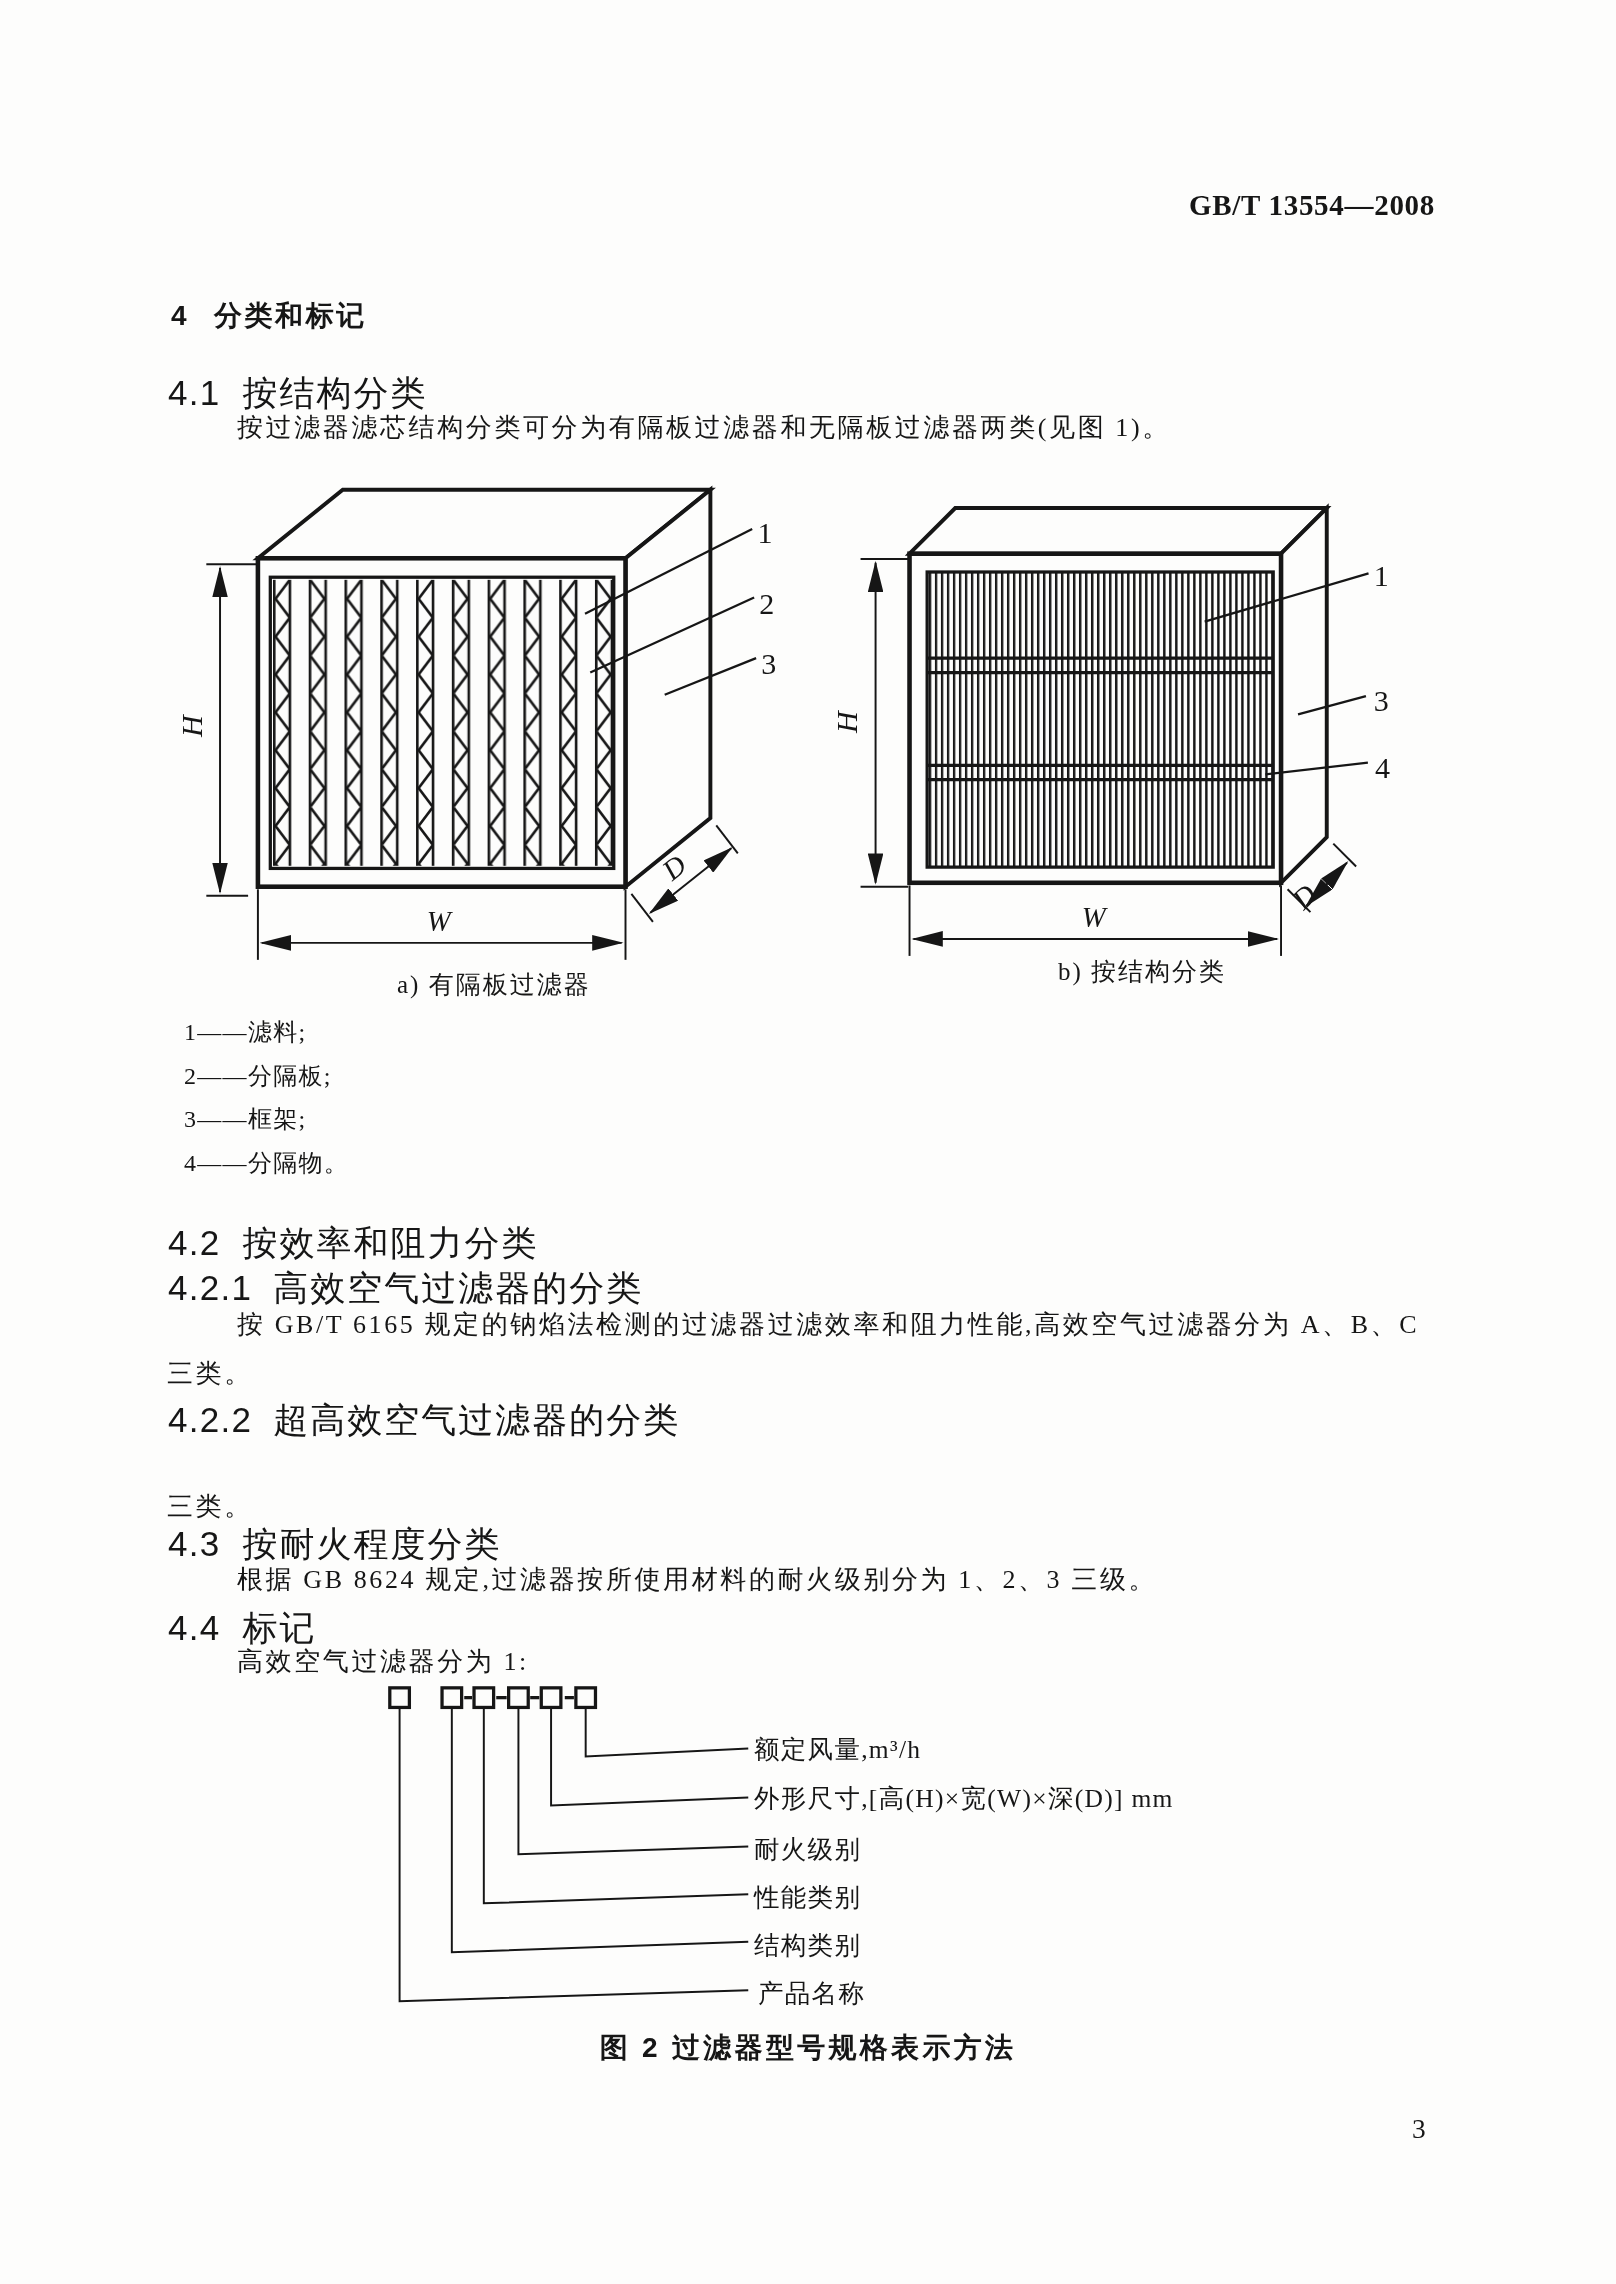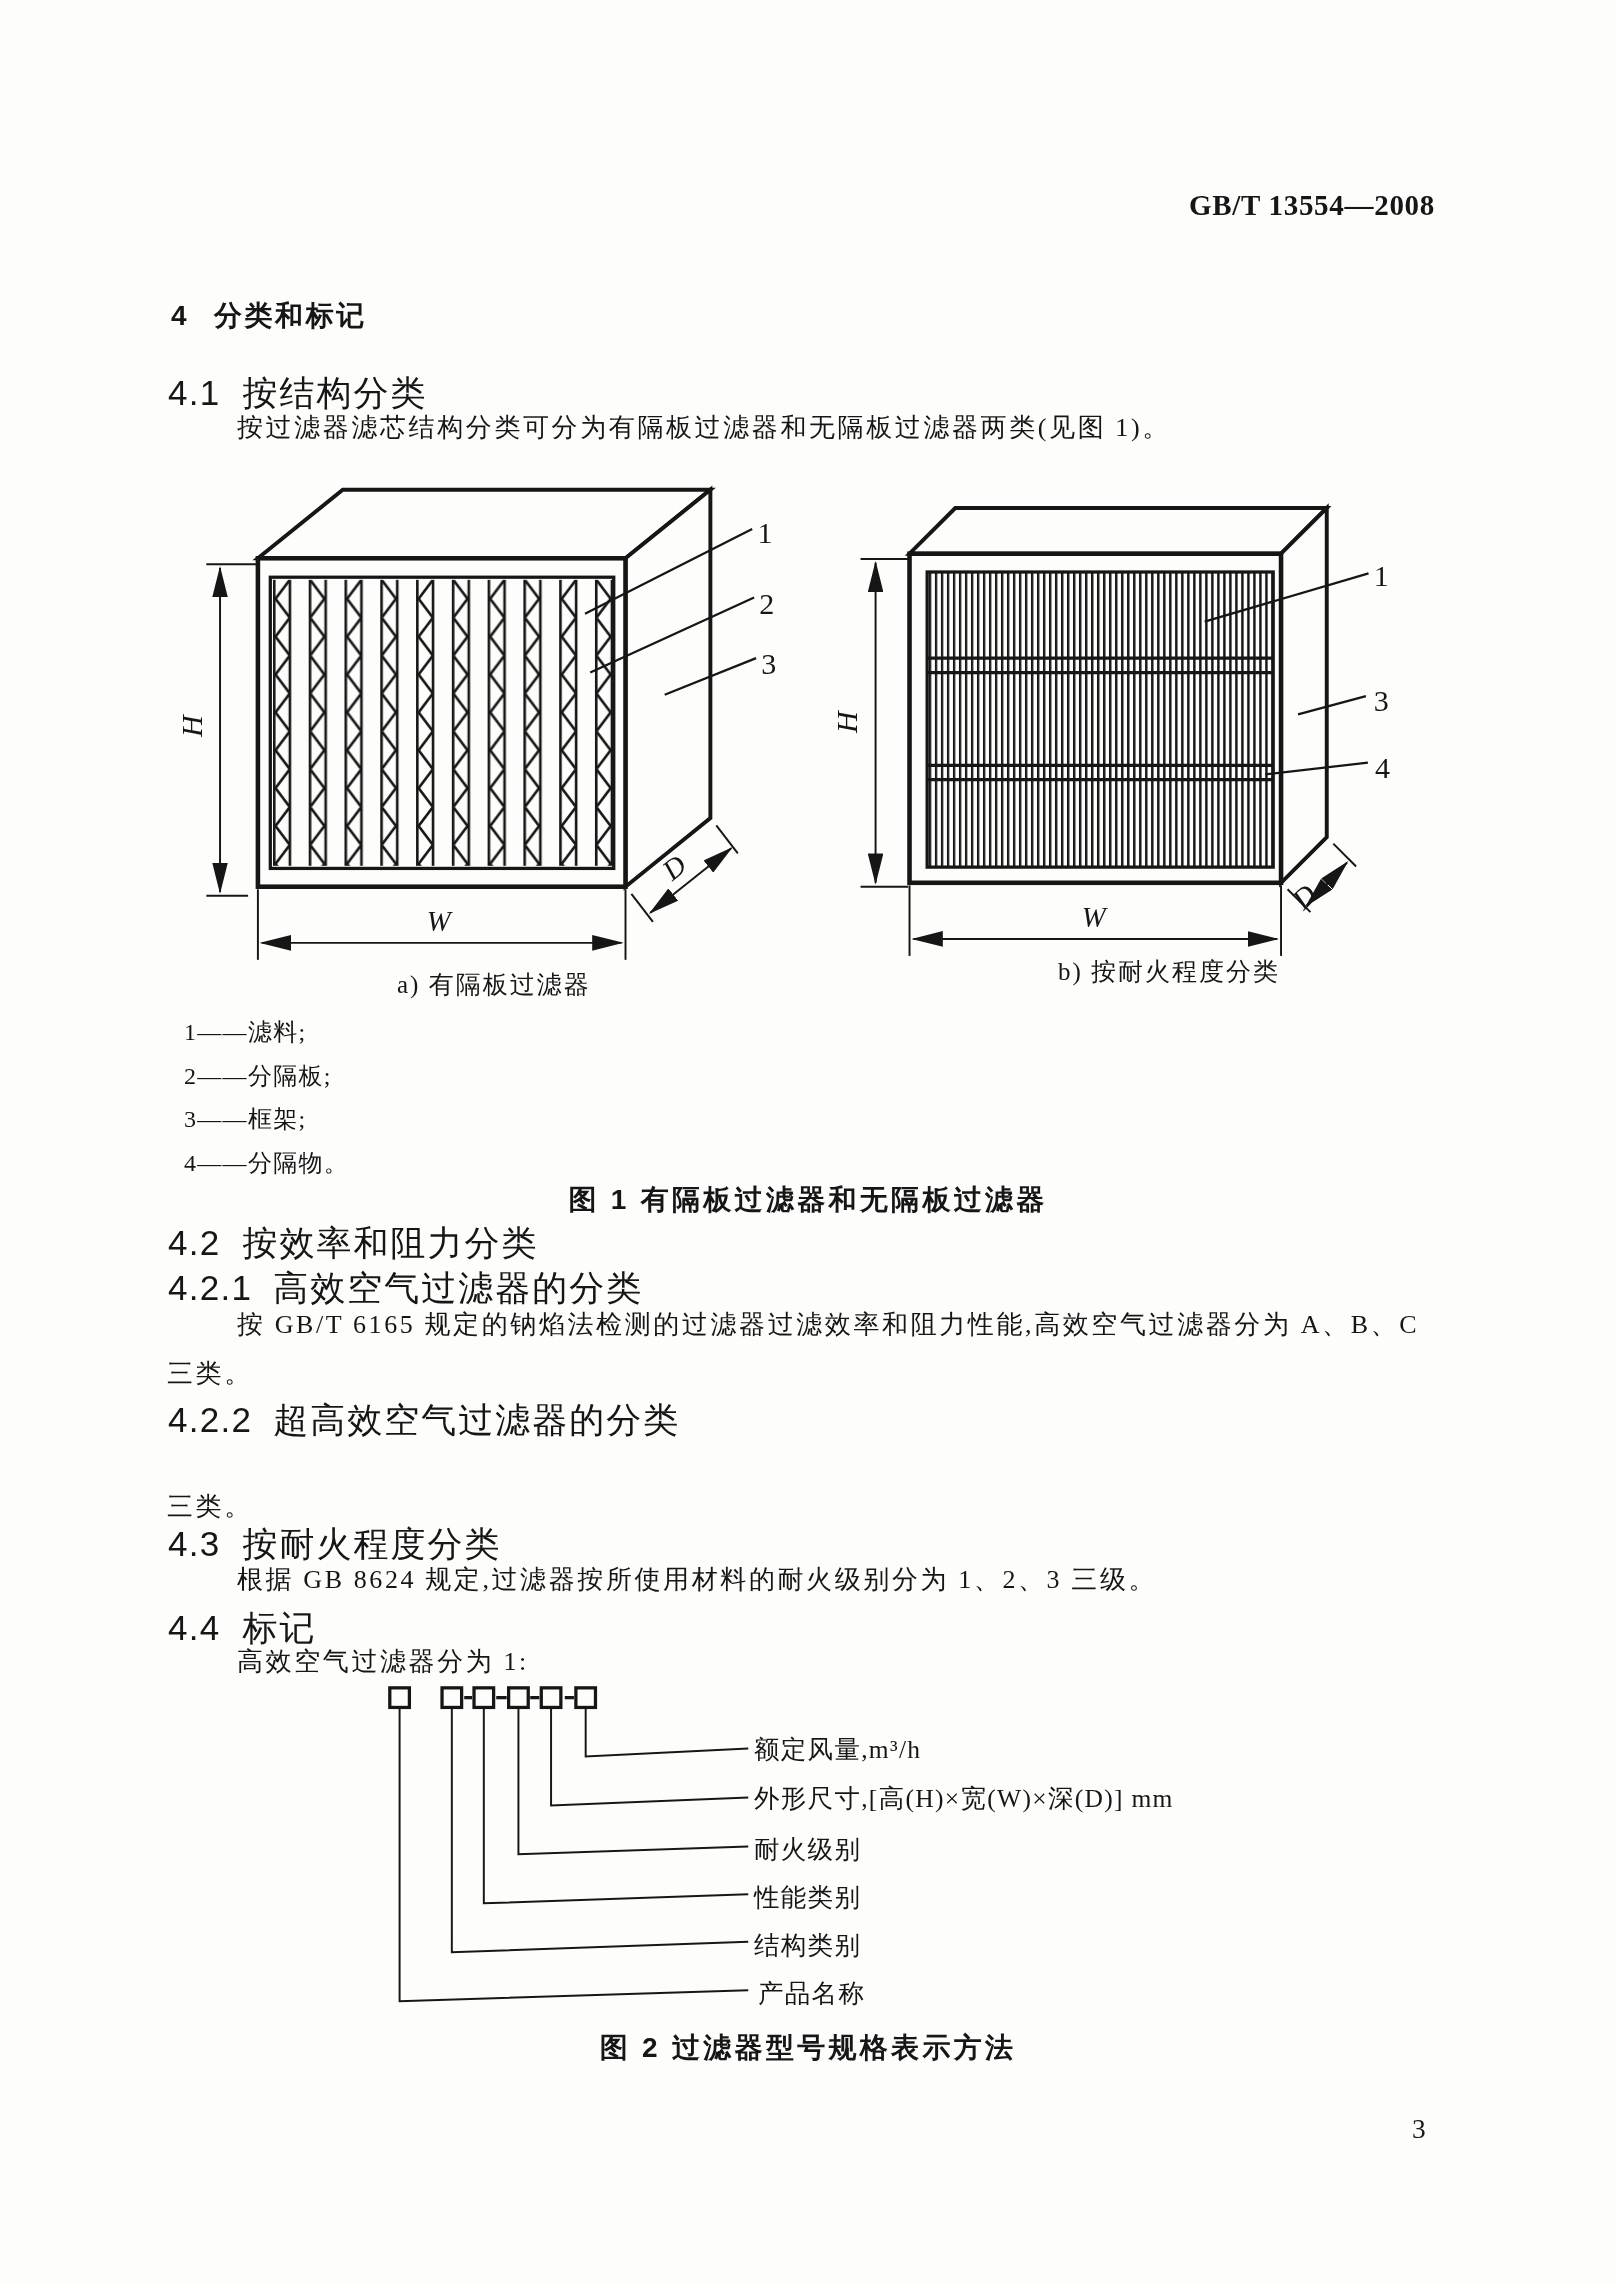--- a/index.html
+++ b/index.html
@@ -168,28 +168,27 @@
   <div class="abs h1" style="left:171px;top:297px;">
     <span class="hnum">4</span><span>分类和标记</span>
   </div>
 
   <div class="abs h2" style="left:168px;top:370px;">
     <span class="hnum" style="margin-right:22px;">4.1</span><span>按结构分类</span>
   </div>
   <div class="abs body" style="left:237px;top:410px;">按过滤器滤芯结构分类可分为有隔板过滤器和无隔板过滤器两类(见图 1)。</div>
 
   <div class="abs subcap" style="left:397px;top:968px;">a) 有隔板过滤器</div>
-  <div class="abs subcap" style="left:1058px;top:955px;">b) 按耐火程度分类</div>
+  <div class="abs subcap" style="left:1058px;top:955px;">b) 按结构分类</div>
 
   <div class="abs leg" style="left:184px;top:1016px;">1——滤料;</div>
   <div class="abs leg" style="left:184px;top:1060px;">2——分隔板;</div>
   <div class="abs leg" style="left:184px;top:1103px;">3——框架;</div>
   <div class="abs leg" style="left:184px;top:1147px;">4——分隔物。</div>
 
-  <div class="abs figcap" style="left:0;top:1181px;">图 1  有隔板过滤器和无隔板过滤器</div>
 
   <div class="abs h2" style="left:168px;top:1220px;">
     <span class="hnum" style="margin-right:22px;">4.2</span><span>按效率和阻力分类</span>
   </div>
 
   <div class="abs h2" style="left:168px;top:1265px;">
     <span class="hnum" style="margin-right:21px;">4.2.1</span><span>高效空气过滤器的分类</span>
   </div>
   <div class="abs body" style="left:237px;top:1307px;">按 GB/T 6165 规定的钠焰法检测的过滤器过滤效率和阻力性能,高效空气过滤器分为 A、B、C</div>
   <div class="abs body" style="left:167px;top:1356px;">三类。</div>

